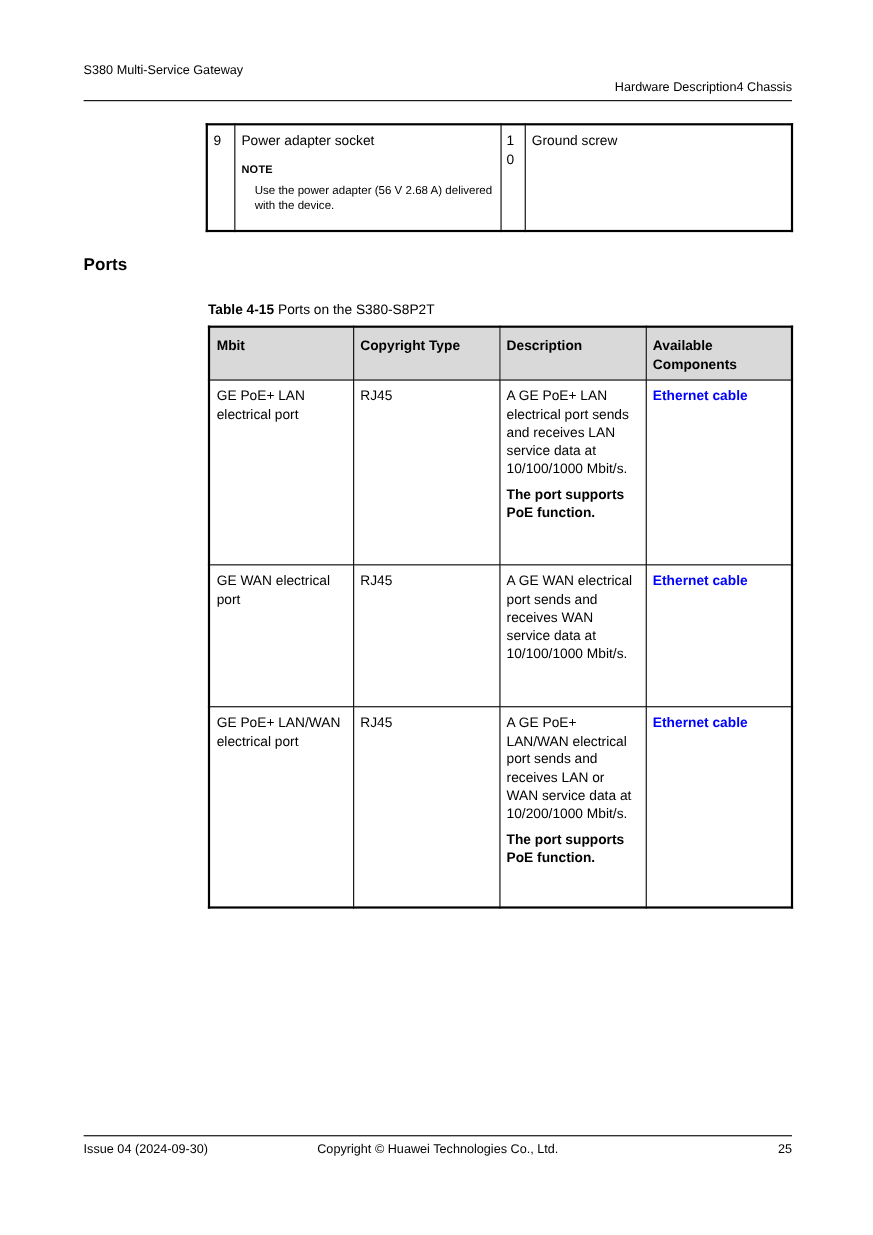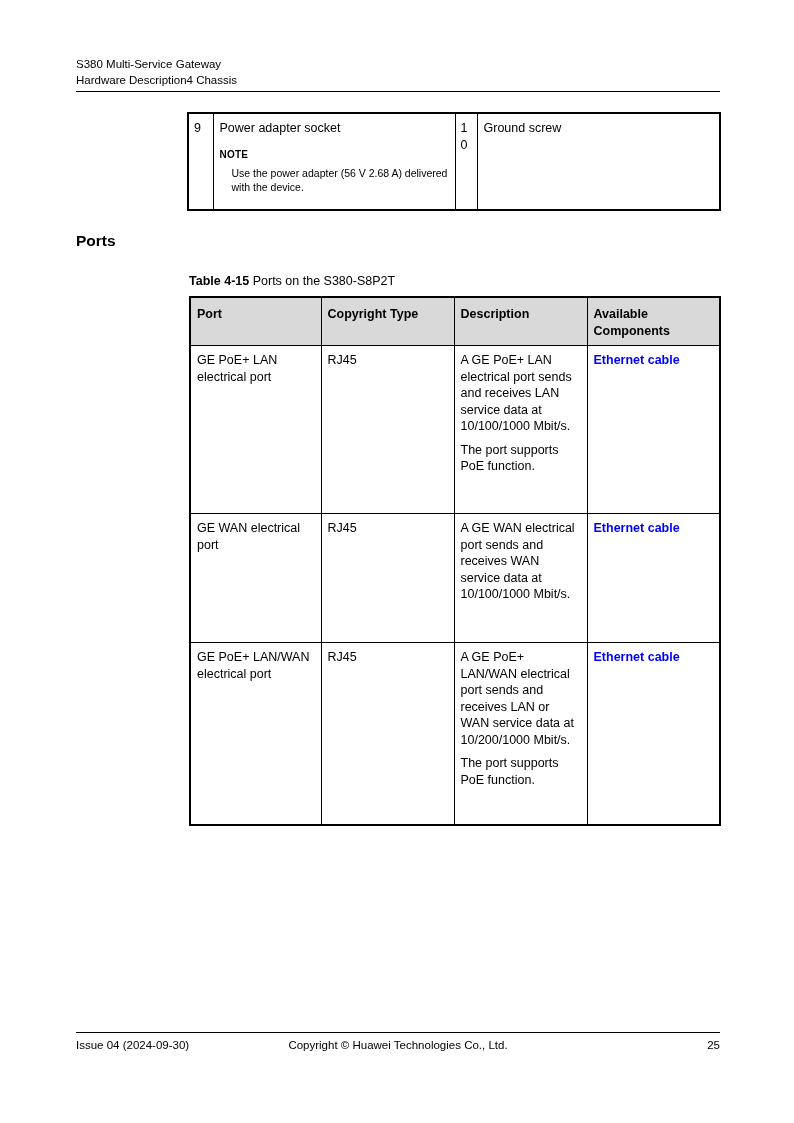--- a/index.html
+++ b/index.html
@@ -12,21 +12,21 @@
     overflow:hidden;
     padding-left:38px;
   }
 
   
   .doc-header {
     position:absolute; left:76px; top:56px; width:644px;
     font-size:11.5px; line-height:16px;
   }
   .doc-header .hline2 {
-    display:flex; justify-content:flex-start;
+    display:flex; justify-content:flex-end;
     border-bottom:1px solid #000;
     padding-bottom:3px;
   }
 
   
   table { border-collapse:collapse; table-layout:fixed; }
   .top-table, .ports-table { border:2px solid #000; }
   .top-table td, .ports-table td, .ports-table th {
     border:1px solid #000;
     vertical-align:top; text-align:left;
@@ -58,21 +58,21 @@
   .ports-table th {
     background:#D9D9D9;
     font-weight:bold;
     padding-top:8px;
   }
   .ports-table tr.hdr    { height:46px; }
   .ports-table tr.r0     { height:168px; }
   .ports-table tr.r1     { height:129px; }
   .ports-table tr.r2     { height:182px; }
   .ports-table p { margin:0; }
-  .ports-table .desc p + p { margin-top:7px; }
+  .ports-table .desc p + p { margin-top:7px;font-weight:bold; }
   a.doc-link { color:#0000FF; font-weight:bold; text-decoration:none; cursor:pointer; }
 
   
   .doc-footer {
     position:absolute; left:76px; top:1032px; width:644px;
     border-top:1px solid #000;
     padding-top:5px;
     font-size:11.5px; line-height:14px;
     display:flex; justify-content:space-between;align-items:center;
   }
@@ -123,21 +123,21 @@
 
   <table class="ports-table">
     <colgroup>
         <col style="width:131px">
         <col style="width:133px">
         <col style="width:133px">
         <col style="width:133px">
       </colgroup>
     <tbody>
         <tr class="hdr">
-      <th>Port</th>
+      <th>Mbit</th>
       <th>Copyright Type</th>
       <th>Description</th>
       <th>Available Components</th>
     </tr>
     <tr class="r0">
       <td>GE PoE+ LAN electrical port</td>
       <td>RJ45</td>
       <td class="desc">
         <p>A GE PoE+ LAN electrical port sends and receives LAN service data at 10/100/1000 Mbit/s.</p>
         <p>The port supports PoE function.</p>

